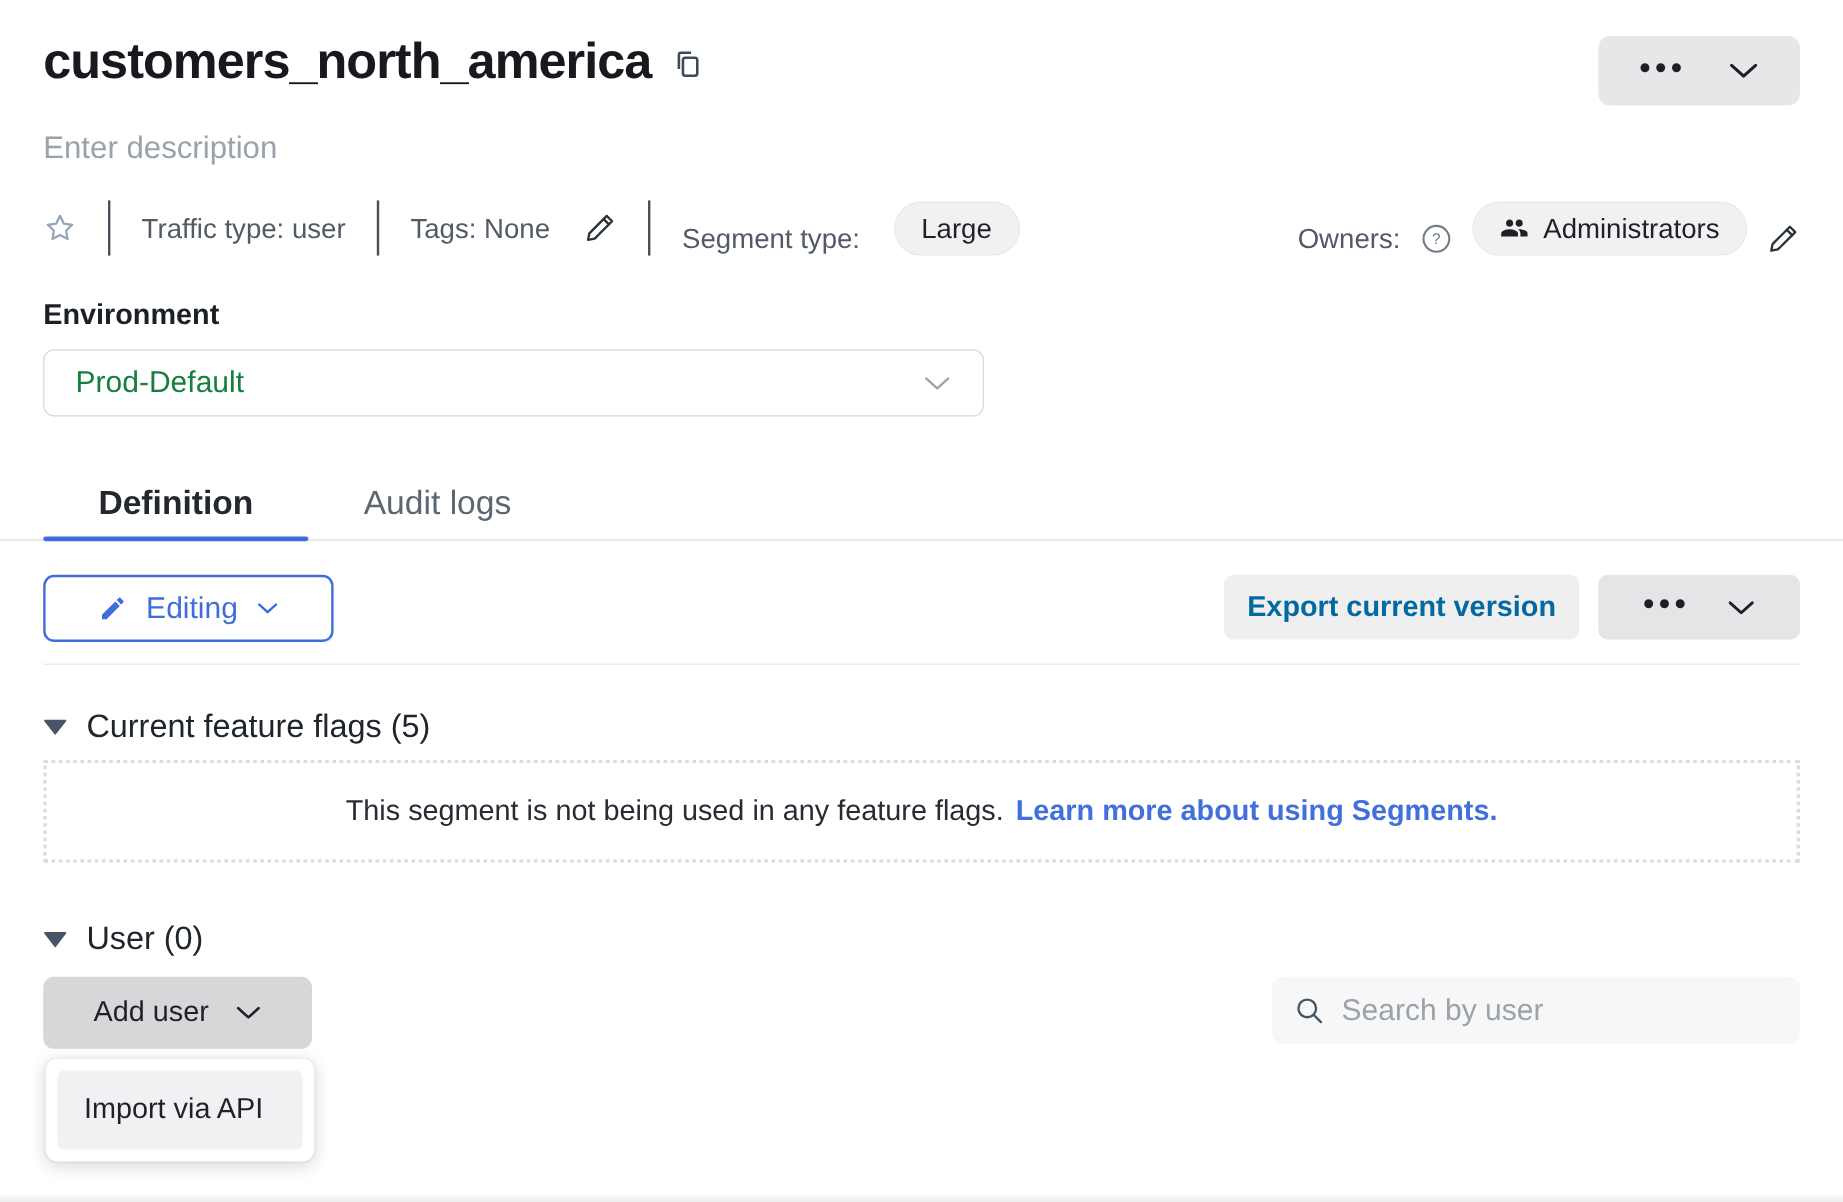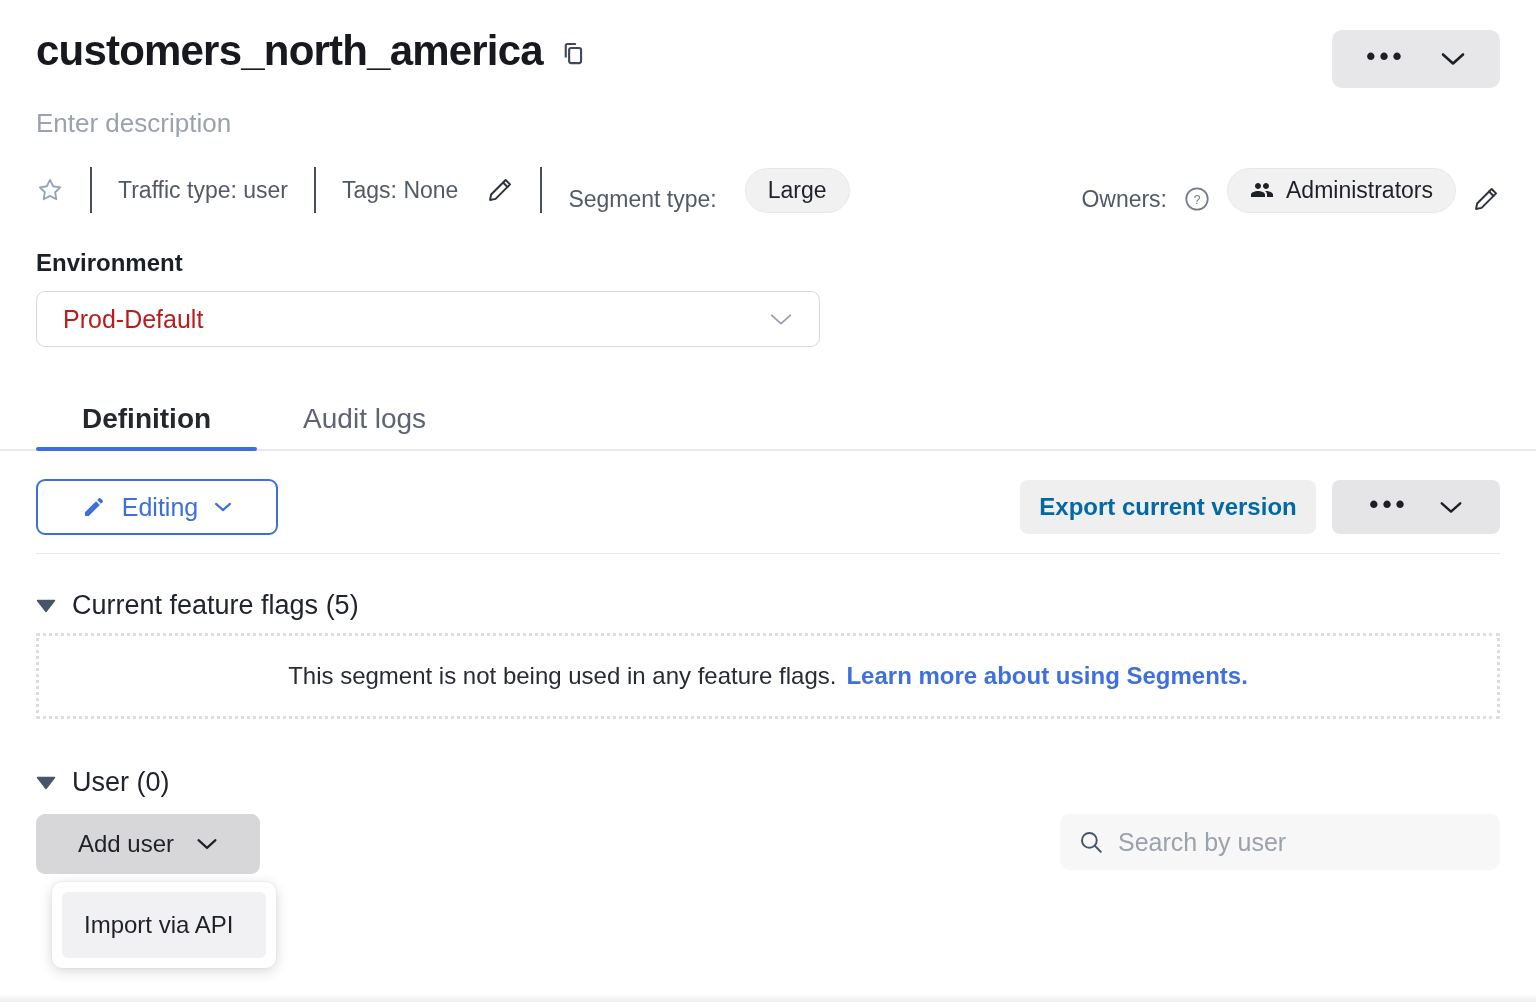--- a/index.html
+++ b/index.html
@@ -39,42 +39,42 @@
   }
   .owners-group { margin-left: auto; display: flex; align-items: flex-end; gap: 16px; }
   .help-icon { color: #737b87; display: flex; }
 
   
   .env-label { margin-top: 36px; font-size: 24px; font-weight: 700; color: #1b2027; }
   .env-select {
     margin-top: 14px; width: 784px; height: 56px;
     border: 1px solid #d5d8dd; border-radius: 9px; background: #fff; cursor: pointer;
     display: flex; align-items: center; justify-content: space-between; padding: 0 26px;
-    font-size: 25px; color: #b91c1c;
+    font-size: 25px; color: #15803d;
   }
   .env-select .chev { color: #9aa2ad; }
 
   
   .tabs {
     margin: 42px -36px 0; padding: 0 36px;
     display: flex; border-bottom: 2px solid #e7e9ec;
   }
   .tab {
     position: relative; height: 60px; padding: 0 46px;
     display: flex; align-items: center; justify-content: center;
     font-size: 28px; color: #5d6572; font-weight: 500; cursor: pointer; background: none; border: none;
   }
   .tab.active { color: #23272e; font-weight: 700; }
   .tab.active::after {
     content: ""; position: absolute; left: 0; right: 0; bottom: -2px; height: 4px;
     background: #3e6ede; border-radius: 2px;
   }
 
   
-  .toolbar { margin-top: 28px; display: flex; align-items: center; }
+  .toolbar { margin-top: 28px; display: flex; align-items: flex-start; }
   .editing-btn {
     width: 242px; height: 56px; background: #fff; cursor: pointer;
     border: 2px solid #3e6ede; border-radius: 9px; color: #3e6ede;
     display: flex; align-items: center; justify-content: center; gap: 16px;
     font-family: inherit; font-size: 25px; font-weight: 500;
   }
   .toolbar-right { margin-left: auto; display: flex; align-items: center; gap: 16px; }
   .export-btn {
     width: 296px; height: 54px; border: none; border-radius: 8px; cursor: default;
     background: #efeff0; color: #0369a1; font-family: inherit; font-size: 24px; font-weight: 700;
@@ -101,21 +101,21 @@
 
   
   .user-row { margin-top: 16px; display: flex; align-items: flex-start; position: relative; }
   .add-user-wrap { position: relative; }
   .add-user-btn {
     width: 224px; height: 60px; background: #d7d7d9; border: none; border-radius: 9px; cursor: pointer;
     display: flex; align-items: center; justify-content: center; gap: 22px;
     font-family: inherit; font-size: 24px; color: #1e2228;
   }
   .dropdown-menu {
-    position: absolute; top: 68px; left: 16px; width: 224px;
+    position: absolute; top: 68px; left: 2px; width: 224px;
     background: #ffffff; border-radius: 10px; padding: 10px;
     box-shadow: 0 3px 14px rgba(0,0,0,0.16), 0 0 2px rgba(0,0,0,0.08);
     z-index: 5;
   }
   .menu-item {
     background: #f1f1f3; border-radius: 6px; padding: 19px 22px;
     font-size: 24px; color: #1e2228; cursor: pointer;
   }
   .search-box {
     margin-left: auto; width: 440px; height: 56px;

